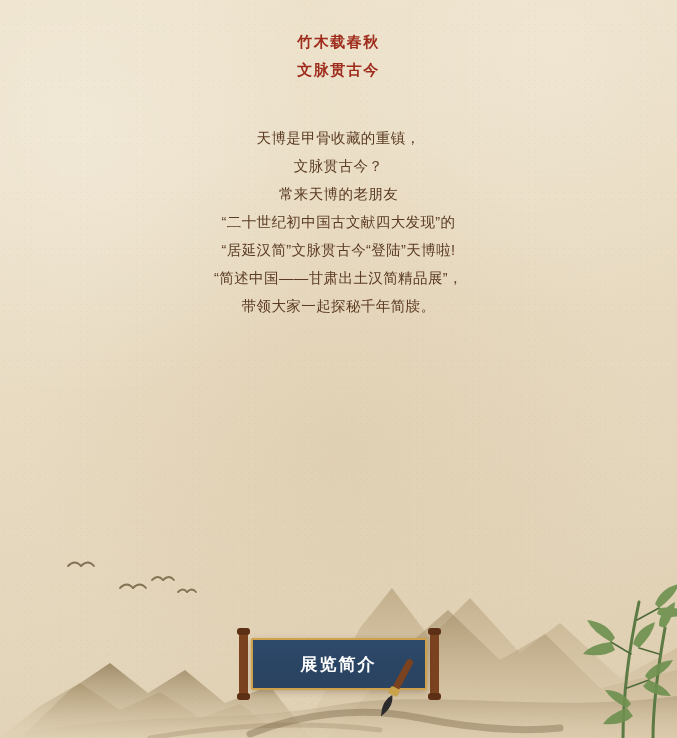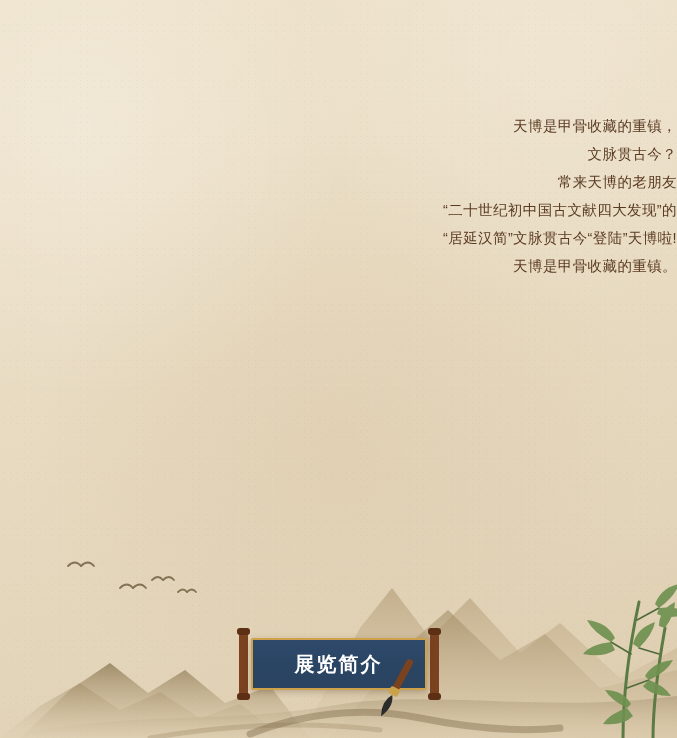--- a/index.html
+++ b/index.html
@@ -46,24 +46,24 @@
     color: #9e2b1c;
     font-weight: bold;
     font-size: 15px;
     line-height: 28px;
     letter-spacing: 1.5px;
   }
   .headline div { white-space: nowrap; }
 
   .body-text {
     position: absolute;
-    top: 112px;
+    top: 124px;
     left: 0;
     right: 0;
-    text-align: right;
+    text-align: center;
     color: #5a3a22;
     font-size: 14.5px;
     line-height: 28px;
     letter-spacing: 0.4px;
   }
   .body-text div { white-space: nowrap; }
 
   
   .scenery {
     position: absolute;
@@ -87,21 +87,21 @@
     left: 12px;
     top: 0;
     width: 176px;
     height: 52px;
     background: linear-gradient(180deg, #2e4a6b 0%, #2a4463 55%, #24395542 100%);
     background-color: #2c4765;
     border: 2px solid #cfa14b;
     box-sizing: border-box;
     border-radius: 2px;
     color: #ffffff;
-    font-size: 20px;
+    font-size: 17px;
     font-weight: bold;
     letter-spacing: 2px;
     display: flex;
     align-items: center;
     justify-content: center;
     cursor: pointer;
     box-shadow: 0 2px 6px rgba(60,40,20,0.25);
   }
   .scroll-rod {
     position: absolute;
@@ -141,28 +141,33 @@
     height: 170px;
   }
   .birds { position: absolute; left: 60px; bottom: 130px; width: 160px; height: 60px; }
 </style>
 </head>
 <body>
 
 <div class="poster">
   <div class="paper-grain"></div>
 
+  <div class="headline">
+    <div>竹木载春秋</div>
+    <div>文脉贯古今</div>
+  </div>
 
   <div class="body-text">
     <div>天博是甲骨收藏的重镇，</div>
     <div>文脉贯古今？</div>
     <div>常来天博的老朋友</div>
     <div>“二十世纪初中国古文献四大发现”的</div>
     <div>“居延汉简”文脉贯古今“登陆”天博啦!</div>
-    <div>天博是甲骨收藏的重镇。</div>
+    <div>“简述中国——甘肃出土汉简精品展”，</div>
+    <div>带领大家一起探秘千年简牍。</div>
   </div>
 
   <svg class="scenery" viewBox="0 0 677 300" preserveAspectRatio="none">
     <defs>
       <linearGradient id="mtnFar" x1="0" y1="0" x2="0" y2="1">
         <stop offset="0%" stop-color="#b9a37e" stop-opacity="0.75"></stop>
         <stop offset="100%" stop-color="#d8c8a8" stop-opacity="0.15"></stop>
       </linearGradient>
       <linearGradient id="mtnMid" x1="0" y1="0" x2="0" y2="1">
         <stop offset="0%" stop-color="#a08a63" stop-opacity="0.85"></stop>

